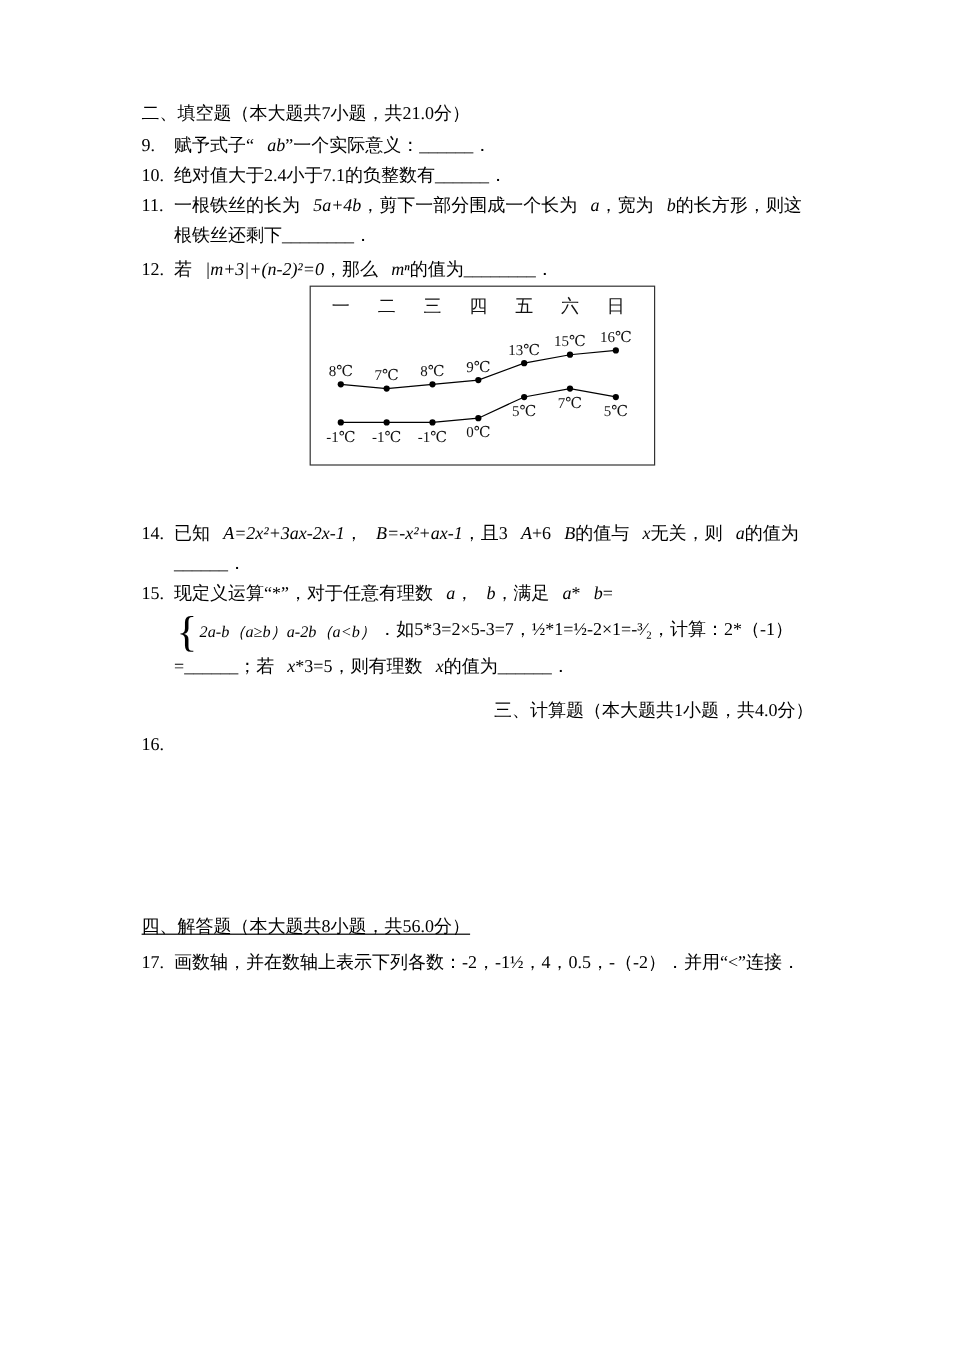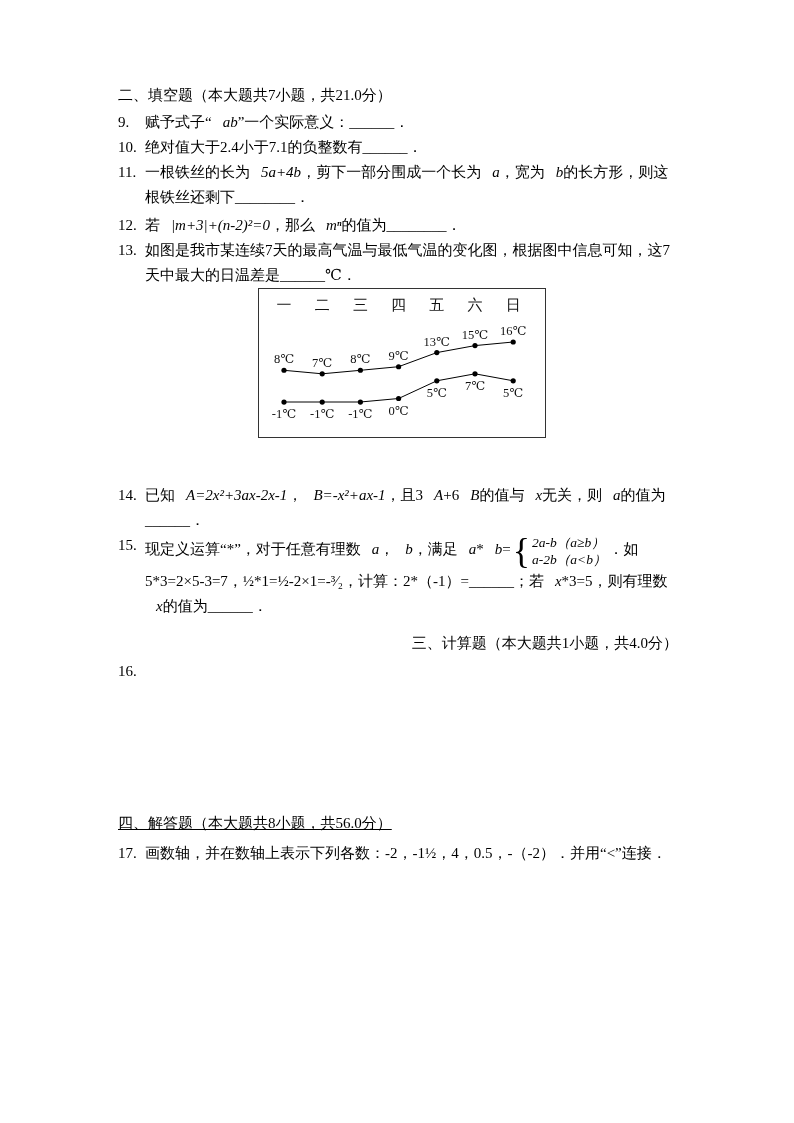--- a/index.html
+++ b/index.html
@@ -16,21 +16,21 @@
   .mt-q14{margin-top:45px;}
   .mt-s3{margin-top:13px;text-align:right;}
   .mt-q16{margin-top:5px;}
   .mt-s4{margin-top:158px;text-decoration:underline;}
   .mt-q17{margin-top:7px;}
   .chart-box{margin:0 0 0 140px;width:288px;height:150px;border:1px solid #333;box-sizing:border-box;background:#fff;}
   .chart-box svg{display:block;}
   svg text{font-family:"Liberation Serif","DejaVu Serif",serif;fill:#111;}
   .cases{display:inline-flex;align-items:center;vertical-align:middle;margin:0 2px;}
   .cbrace{font-size:36px;font-weight:300;line-height:1;margin-right:2px;}
-  .crows{display:inline-flex;flex-direction:column;}
+  .crows{display:inline-flex;flex-direction:row;}
   .crow{display:block;font-size:13.5px;line-height:17px;font-style:italic;}
 </style>
 </head>
 <body>
 
 <div class="page">
   <div class="content">
 
     <div class="section-title">二、填空题（本大题共7小题，共21.0分）</div>
 
@@ -47,24 +47,20 @@
     <div class="q">
       <span class="qnum">11.</span>
       <span class="qtext"><span>一根铁丝的长为</span><span class="mi">5a+4b</span><span>，剪下一部分围成一个长为</span><span class="mi">a</span><span>，宽为</span><span class="mi">b</span><span>的长方形，则这根铁丝还剩下________．</span></span>
     </div>
 
     <div class="q mt-q12">
       <span class="qnum">12.</span>
       <span class="qtext"><span>若</span><span class="mi">|m+3|+(n-2)²=0</span><span>，那么</span><span class="mi">mⁿ</span><span>的值为________．</span></span>
     </div>
 
-    <div class="q">
-      <span class="qnum">13.</span>
-      <span class="qtext"><span>如图是我市某连续7天的最高气温与最低气温的变化图，根据图中信息可知，这7天中最大的日温差是______℃．</span></span>
-    </div>
 
     <div class="chart-box">
       <svg width="286" height="148" viewBox="0 0 286 148">
           <text x="25" y="21" font-size="15" text-anchor="middle">一</text>
           <text x="63.2" y="21" font-size="15" text-anchor="middle">二</text>
           <text x="101.4" y="21" font-size="15" text-anchor="middle">三</text>
           <text x="139.60000000000002" y="21" font-size="15" text-anchor="middle">四</text>
           <text x="177.8" y="21" font-size="15" text-anchor="middle">五</text>
           <text x="216" y="21" font-size="15" text-anchor="middle">六</text>
           <text x="254.20000000000002" y="21" font-size="15" text-anchor="middle">日</text>

